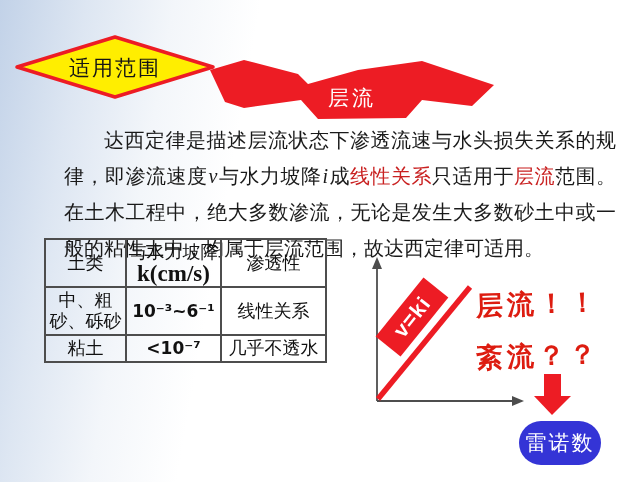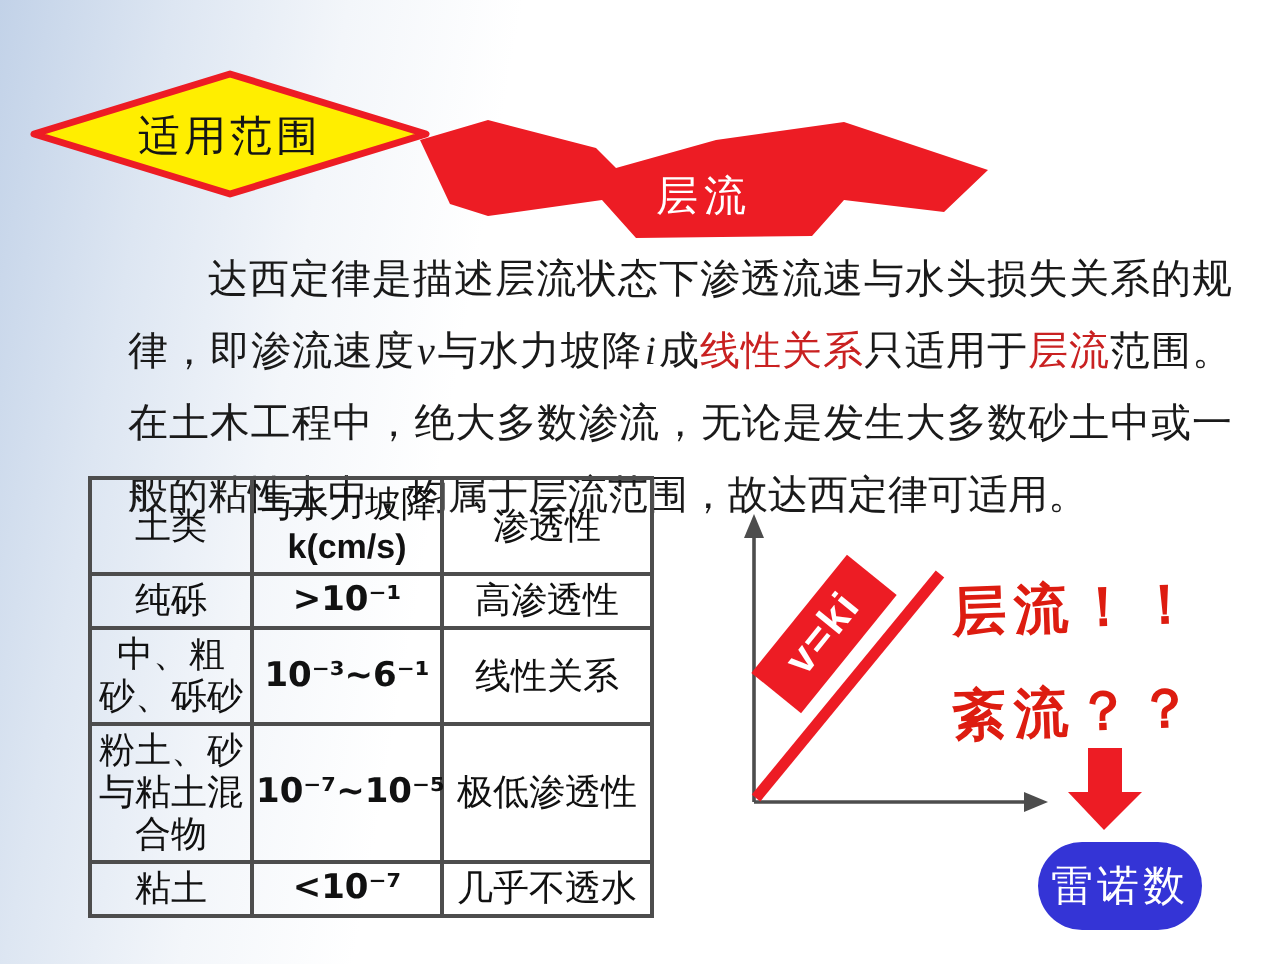--- a/index.html
+++ b/index.html
@@ -36,21 +36,21 @@
     border-collapse:collapse;table-layout:fixed;
   }
   table.perm td,table.perm th{
     border:2px solid #4d4d4d;text-align:center;vertical-align:middle;
     font-size:18px;line-height:21px;color:#111;padding:2px 1px;font-weight:normal;
   }
   table.perm .kcol{
     font-family:"DejaVu Sans",sans-serif;font-weight:bold;font-size:17px;
   }
   table.perm .kunit{
-    font-family:Liberation Sans, sans-serif;font-weight:bold;font-size:17px;display:block;
+    font-family:Liberation Serif, serif;font-weight:bold;font-size:23px;display:block;
   }
   
   .axes{position:absolute;left:358px;top:253px;}
   .vki-label{
     position:absolute;left:374px;top:301px;width:76px;height:32px;
     background:#ed1c24;transform:rotate(-51deg);
     display:flex;align-items:center;justify-content:center;
     font-family:"Liberation Sans",sans-serif;font-weight:bold;
     font-size:21px;color:#fff;letter-spacing:1px;
   }
@@ -99,38 +99,28 @@
       </colgroup>
     <thead>
       <tr>
         <th>土类</th>
         <th><span>与水力坡降</span><span class="kunit">k(cm/s)</span></th>
         <th>渗透性</th>
       </tr>
     </thead>
     <tbody>
 
-        <tr>
-          <td>纯砾</td>
-          <td class="kcol">&gt;10⁻¹</td>
-          <td>高渗透性</td>
-        </tr>
 
         <tr>
           <td>中、粗砂、砾砂</td>
           <td class="kcol">10⁻³~6⁻¹</td>
           <td>线性关系</td>
         </tr>
 
 
-        <tr>
-          <td>粉土、砂与粘土混合物</td>
-          <td class="kcol">10⁻⁷~10⁻⁵</td>
-          <td>极低渗透性</td>
-        </tr>
 
         <tr>
           <td>粘土</td>
           <td class="kcol">&lt;10⁻⁷</td>
           <td>几乎不透水</td>
         </tr>
       </tbody>
   </table>
 
   <svg class="axes" width="180" height="160" viewBox="0 0 180 160">

